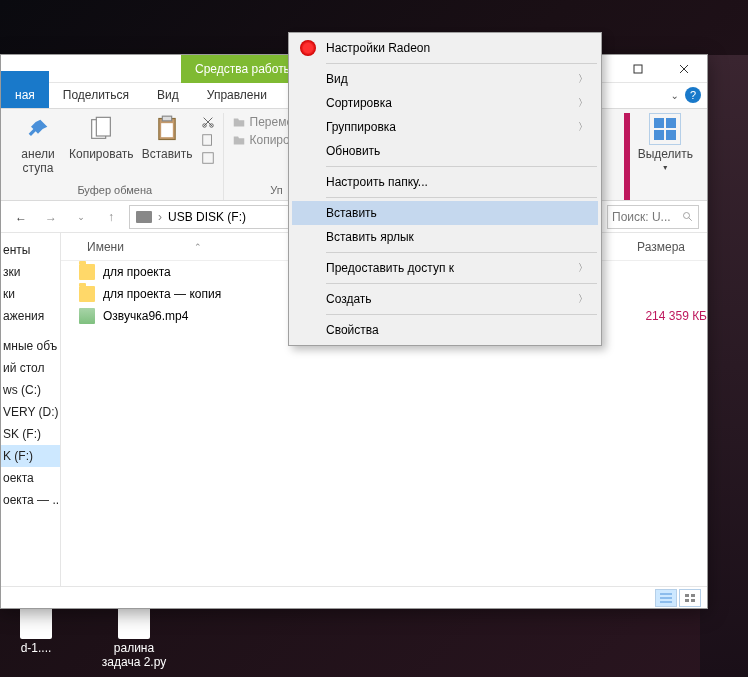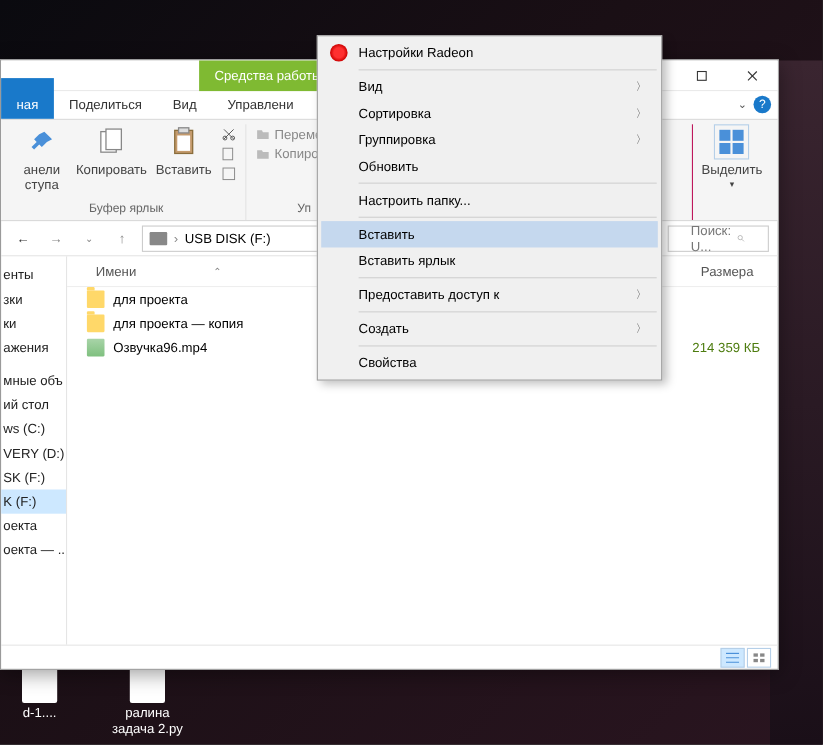--- a/index.html
+++ b/index.html
@@ -34,48 +34,48 @@
 .ribbon { height:92px; background:#f5f5f5; border-bottom:1px solid #dadada; display:flex; padding:4px 6px 0; gap:0; }
 .rgroup { display:flex; flex-direction:column; align-items:center; padding:0 8px; border-right:1px solid #e3e3e3; }
 .rgroup-inner { display:flex; gap:8px; flex:1; align-items:flex-start; }
 .rgroup-label { font-size:11px; color:#666; padding:2px 0 4px; }
 .rbtn { display:flex; flex-direction:column; align-items:center; gap:2px; color:#444; font-size:11px; text-align:center; min-width:46px; }
 .rbtn-icon { width:32px; height:32px; display:flex; align-items:center; justify-content:center; }
 .rbtn-icon svg { width:28px; height:28px; }
 .rside { display:flex; flex-direction:column; gap:4px; padding-top:2px; font-size:11px; color:#888; }
 .rside-item { display:flex; align-items:center; gap:4px; }
 .rside-item svg { width:14px; height:14px; }
-.rgroup.select { margin-left:auto; border-right:none; border-left:1px solid #be185d; }
+.rgroup.select { margin-left:auto; border-right:none; border-left:6px solid #be185d; }
 .select-icon { width:32px; height:32px; border:1px solid #b5cfe8; display:grid; grid-template-columns:1fr 1fr; grid-template-rows:1fr 1fr; gap:2px; padding:4px; }
 .select-icon span { background:#4a90d9; }
 
 .addrbar { height:32px; display:flex; align-items:center; gap:6px; padding:0 8px; border-bottom:1px solid #e5e5e5; }
 .nav-arrow { width:24px; height:24px; display:flex; align-items:center; justify-content:center; color:#888; }
 .nav-arrow.enabled { color:#333; }
 .addr-box { flex:1; height:24px; border:1px solid #ccc; display:flex; align-items:center; padding:0 6px; gap:6px; }
 .drive-icon { width:16px; height:12px; background:#888; border-radius:1px; position:relative; }
-.search-box { width:92px; height:24px; border:1px solid #ccc; display:flex; align-items:center; padding:0 20px; gap:4px; color:#777; font-size:11px; }
+.search-box { width:92px; height:24px; border:1px solid #ccc; display:flex; align-items:center; padding:0 4px; gap:4px; color:#777; font-size:11px; }
 .search-box svg { width:12px; height:12px; }
 
 .body { display:flex; height: calc(100% - 28px - 26px - 92px - 32px - 22px); }
 .nav { width:60px; border-right:1px solid #e5e5e5; overflow:hidden; padding-top:6px; }
 .nav-item { padding:4px 4px 4px 2px; font-size:12px; color:#222; white-space:nowrap; overflow:hidden; }
 .nav-item.sel { background:#cde8ff; }
 
 .filelist { flex:1; position:relative; }
 .cols { display:flex; border-bottom:1px solid #eee; height:28px; align-items:center; color:#555; font-size:12px; }
 .col-name { padding-left:26px; flex:1; display:flex; align-items:center; gap:70px; }
 .col-size { width:100px; text-align:right; padding-right:22px; }
 .sort-caret { font-size:9px; color:#888; }
 .frow { display:flex; align-items:center; height:22px; padding-left:18px; gap:8px; font-size:12px; }
 .ficon { width:16px; height:16px; }
 .ficon.folder { background:#ffd869; border-radius:1px; position:relative; }
 .ficon.folder::before { content:""; position:absolute; top:-3px; left:0; width:7px; height:3px; background:#ffd869; border-radius:1px 1px 0 0; }
 .ficon.video { background:linear-gradient(#a8d4a8,#7fc07f); border-radius:1px; }
-.frow .size { margin-left:auto; width:100px; text-align:right; padding-right:16px; color:#4d7c0f; }
+.frow .size { margin-left:auto; width:100px; text-align:right; padding-right:0; color:#be185d; }
 
 .statusbar { height:22px; border-top:1px solid #e5e5e5; display:flex; align-items:center; justify-content:flex-end; padding:0 6px; gap:2px; }
 .view-toggle { width:22px; height:18px; border:1px solid #b5cfe8; display:flex; align-items:center; justify-content:center; }
 .view-toggle.active { background:#cde8ff; }
 
 
 .ctx { position:absolute; left:288px; top:32px; width:314px; background:#f0f0f0; border:1px solid #a0a0a0; box-shadow:4px 4px 8px rgba(0,0,0,.25); padding:3px; z-index:50; }
 .ctx-item { height:24px; display:flex; align-items:center; padding-left:34px; padding-right:24px; font-size:12px; color:#000; position:relative; }
 .ctx-item.hover { background:#c5d8ee; }
 .ctx-item.header { font-weight:400; }
@@ -185,21 +185,21 @@
                 <rect x="2" y="2" width="10" height="12" fill="none" stroke="#888"></rect>
               </svg>
             </div>
           <div class="rside-item">
               <svg viewBox="0 0 16 16">
                 <rect x="2" y="2" width="12" height="12" fill="none" stroke="#888"></rect>
               </svg>
             </div>
         </div>
       </div>
-      <div class="rgroup-label">Буфер ярлык</div>
+      <div class="rgroup-label">Буфер обмена</div>
     </div>
 
     <div class="rgroup">
       <div class="rgroup-inner">
         <div class="rside" style="min-width:90px">
           <div class="rside-item disabled">
               <svg viewBox="0 0 16 16">
                 <path fill="#bbb" d="M2 4h5l1 2h6v7H2z"></path>
               </svg>
               <span>Переместит</span>

